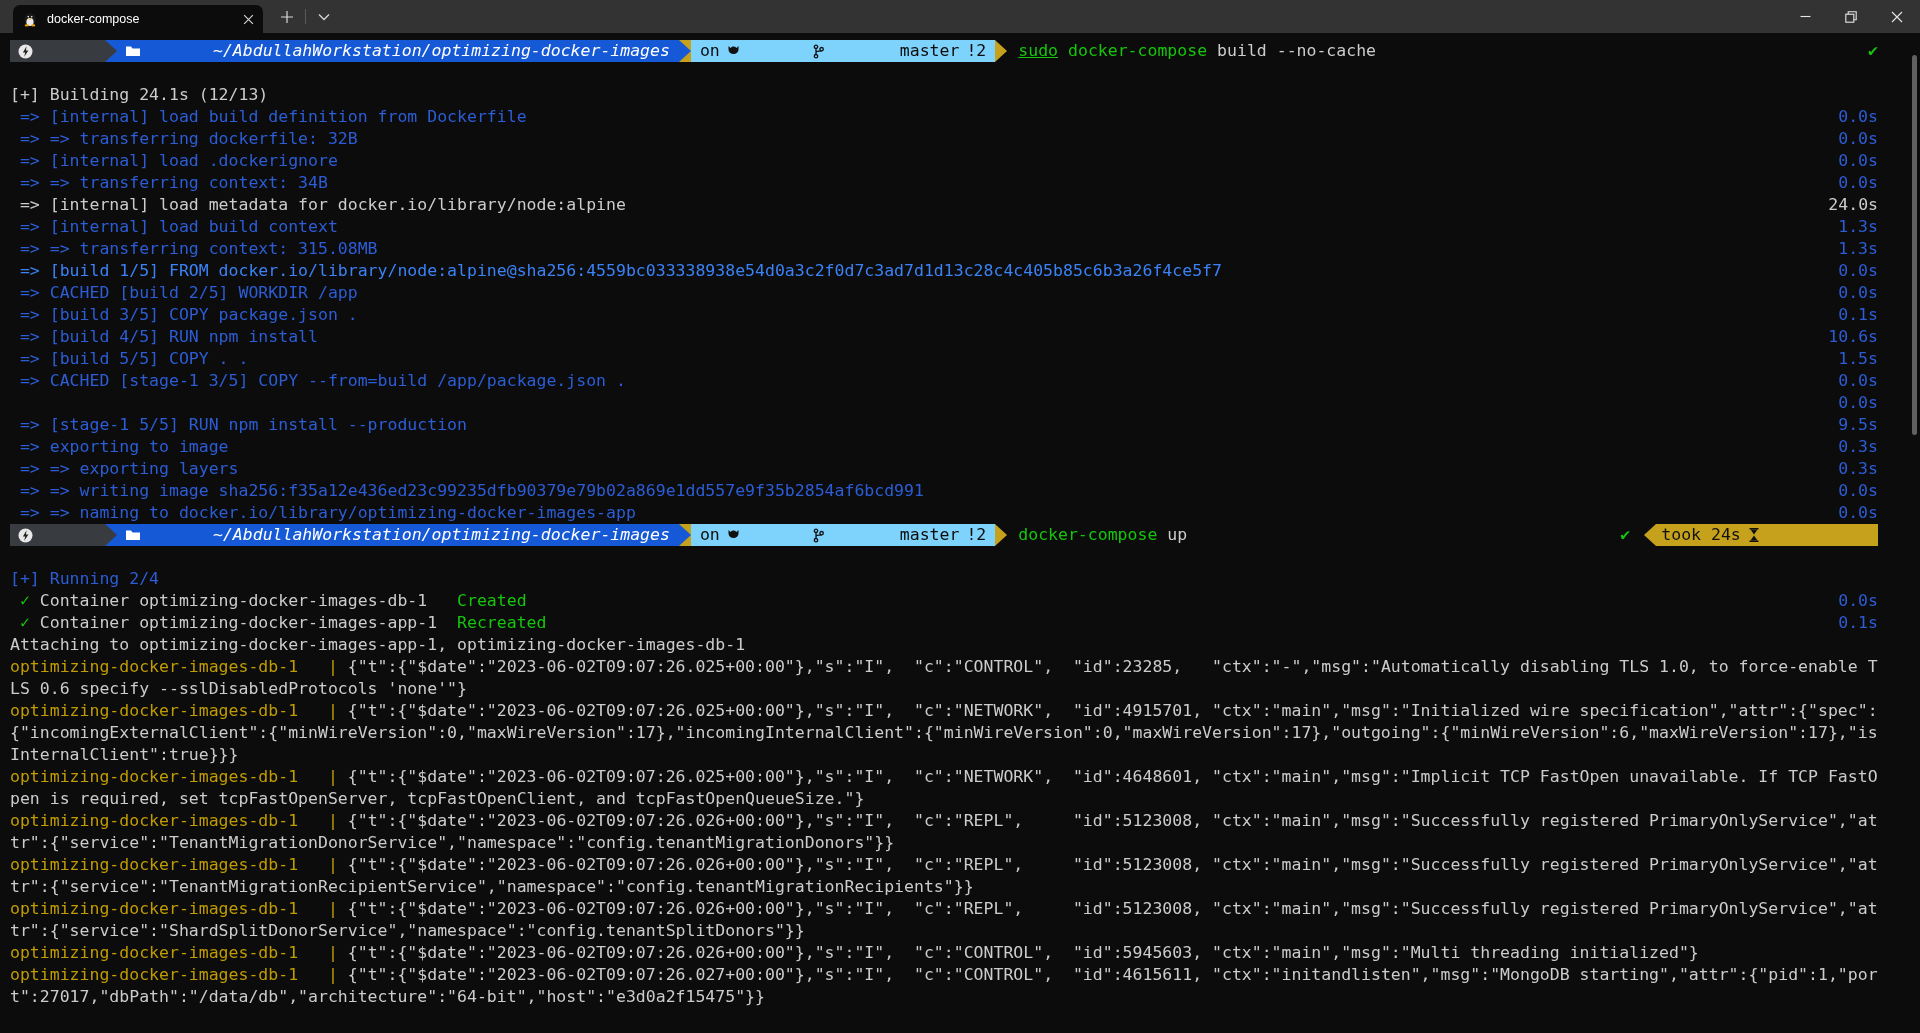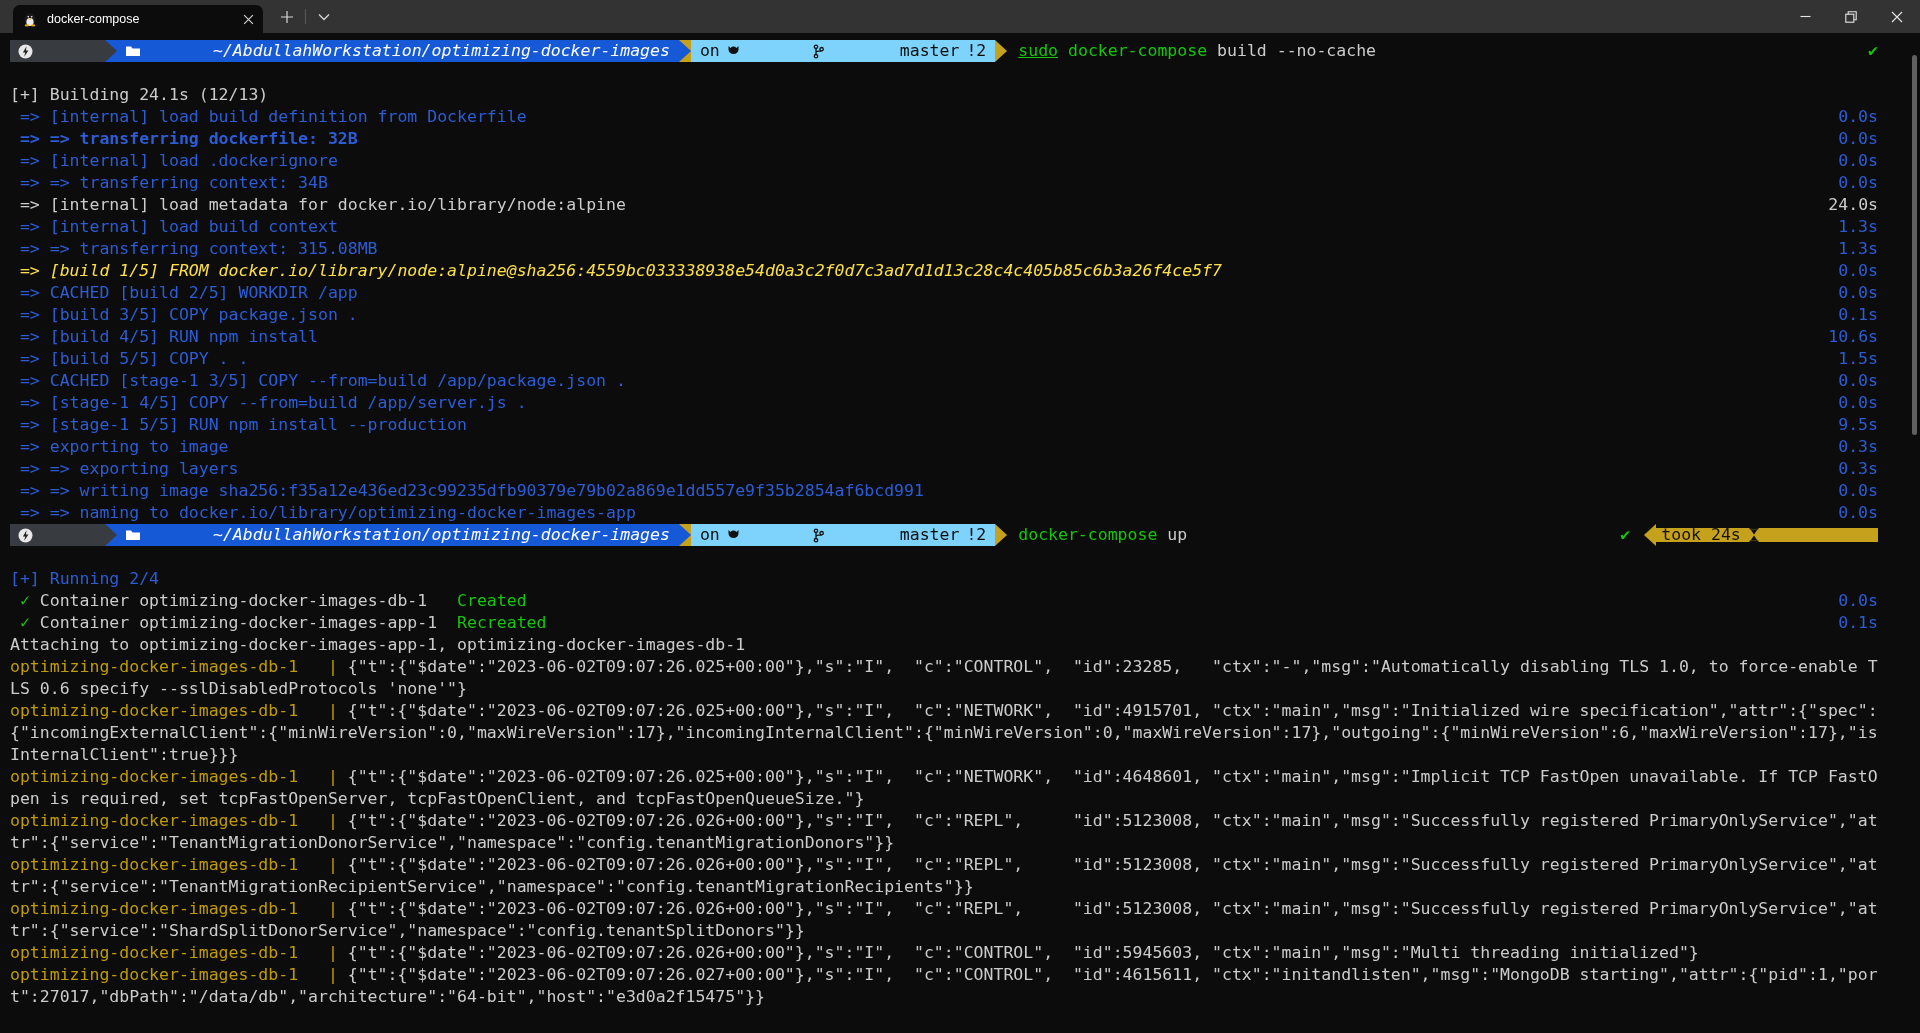--- a/index.html
+++ b/index.html
@@ -40,21 +40,21 @@
   .a3{--from:#c6a21c;--to:transparent;}
   .cmd{display:inline-flex;gap:10px;margin-left:11px;white-space:pre;}
   .c-green{color:#16c60c;}
   .c-underline{text-decoration:underline;}
   .c-white{color:#cccccc;}
   .pr{margin-left:auto;display:inline-flex;align-items:center;gap:14px;padding-right:42px;}
   .check{color:#16c60c;}
   .badge{display:inline-flex;align-items:center;height:22px;}
   .badge-arrow{width:0;height:0;border-top:11px solid transparent;border-bottom:11px solid transparent;
                border-right:12px solid #c6a21c;}
-  .badge-body{background:#c6a21c;color:#111111;height:14px;display:inline-flex;align-items:center;
+  .badge-body{background:#c6a21c;color:#111111;height:22px;display:inline-flex;align-items:center;
               padding:0 10px 0 5px;gap:8px;}
 
   .scrollthumb{position:absolute;right:3px;top:55px;width:5px;height:380px;background:#616161;border-radius:3px;}
   svg{display:block;flex:none;}
 </style>
 </head>
 <body>
 
 <div class="titlebar">
   <div class="tab">
@@ -153,33 +153,33 @@
     </span>
     <span class="pr">
       <span class="check">✔</span>
     </span>
   </div>
 
   <div>
       <div class="row"><span class="segs"></span></div>
       <div class="row"><span class="segs"><span style="color: rgb(204, 204, 204);">[+] Building 24.1s (12/13)</span></span></div>
       <div class="row"><span class="segs"><span style="color: rgb(44, 93, 214);"> =&gt; [internal] load build definition from Dockerfile</span></span><span class="time" style="color: rgb(44, 93, 214);">0.0s</span></div>
-      <div class="row"><span class="segs"><span style="color: rgb(44, 93, 214); font-weight: bold;"> =&gt; =&gt; transferring dockerfile: 32B</span></span><span class="time" style="color: rgb(44, 93, 214);">0.0s</span></div>
+      <div class="row"><span class="segs"><span style="color: rgb(44, 93, 214);"> =&gt; =&gt; transferring dockerfile: 32B</span></span><span class="time" style="color: rgb(44, 93, 214);">0.0s</span></div>
       <div class="row"><span class="segs"><span style="color: rgb(44, 93, 214);"> =&gt; [internal] load .dockerignore</span></span><span class="time" style="color: rgb(44, 93, 214);">0.0s</span></div>
       <div class="row"><span class="segs"><span style="color: rgb(44, 93, 214);"> =&gt; =&gt; transferring context: 34B</span></span><span class="time" style="color: rgb(44, 93, 214);">0.0s</span></div>
       <div class="row"><span class="segs"><span style="color: rgb(204, 204, 204);"> =&gt; [internal] load metadata for docker.io/library/node:alpine</span></span><span class="time" style="color: rgb(204, 204, 204);">24.0s</span></div>
       <div class="row"><span class="segs"><span style="color: rgb(44, 93, 214);"> =&gt; [internal] load build context</span></span><span class="time" style="color: rgb(44, 93, 214);">1.3s</span></div>
       <div class="row"><span class="segs"><span style="color: rgb(44, 93, 214);"> =&gt; =&gt; transferring context: 315.08MB</span></span><span class="time" style="color: rgb(44, 93, 214);">1.3s</span></div>
-      <div class="row"><span class="segs"><span style="color: #fde047; font-style: italic;"> =&gt; [build 1/5] FROM docker.io/library/node:alpine@sha256:4559bc033338938e54d0a3c2f0d7c3ad7d1d13c28c4c405b85c6b3a26f4ce5f7</span></span><span class="time" style="color: rgb(44, 93, 214);">0.0s</span></div>
+      <div class="row"><span class="segs"><span style="color: #3b82f6;"> =&gt; [build 1/5] FROM docker.io/library/node:alpine@sha256:4559bc033338938e54d0a3c2f0d7c3ad7d1d13c28c4c405b85c6b3a26f4ce5f7</span></span><span class="time" style="color: rgb(44, 93, 214);">0.0s</span></div>
       <div class="row"><span class="segs"><span style="color: rgb(44, 93, 214);"> =&gt; CACHED [build 2/5] WORKDIR /app</span></span><span class="time" style="color: rgb(44, 93, 214);">0.0s</span></div>
       <div class="row"><span class="segs"><span style="color: rgb(44, 93, 214); text-align: center;"> =&gt; [build 3/5] COPY package.json .</span></span><span class="time" style="color: rgb(44, 93, 214);">0.1s</span></div>
       <div class="row"><span class="segs"><span style="color: rgb(44, 93, 214);"> =&gt; [build 4/5] RUN npm install</span></span><span class="time" style="color: rgb(44, 93, 214);">10.6s</span></div>
       <div class="row"><span class="segs"><span style="color: rgb(44, 93, 214);"> =&gt; [build 5/5] COPY . .</span></span><span class="time" style="color: rgb(44, 93, 214);">1.5s</span></div>
       <div class="row"><span class="segs"><span style="color: rgb(44, 93, 214);"> =&gt; CACHED [stage-1 3/5] COPY --from=build /app/package.json .</span></span><span class="time" style="color: rgb(44, 93, 214);">0.0s</span></div>
-      <div class="row"><span class="segs"><span style="color: rgb(44, 93, 214);"> =&gt; [stage-1 4/5] COPY --from=build /app/server.js .</span></span><span class="time" style="color: rgb(44, 93, 214);">0.0s</span></div>
+      <div class="row"><span class="time" style="color: rgb(44, 93, 214);">0.0s</span></div>
       <div class="row"><span class="segs"><span style="color: rgb(44, 93, 214);"> =&gt; [stage-1 5/5] RUN npm install --production</span></span><span class="time" style="color: rgb(44, 93, 214);">9.5s</span></div>
       <div class="row"><span class="segs"><span style="color: rgb(44, 93, 214);"> =&gt; exporting to image</span></span><span class="time" style="color: rgb(44, 93, 214);">0.3s</span></div>
       <div class="row"><span class="segs"><span style="color: rgb(44, 93, 214);"> =&gt; =&gt; exporting layers</span></span><span class="time" style="color: rgb(44, 93, 214);">0.3s</span></div>
       <div class="row"><span class="segs"><span style="color: rgb(44, 93, 214);"> =&gt; =&gt; writing image sha256:f35a12e436ed23c99235dfb90379e79b02a869e1dd557e9f35b2854af6bcd991</span></span><span class="time" style="color: rgb(44, 93, 214);">0.0s</span></div>
       <div class="row"><span class="segs"><span style="color: rgb(44, 93, 214);"> =&gt; =&gt; naming to docker.io/library/optimizing-docker-images-app</span></span><span class="time" style="color: rgb(44, 93, 214);">0.0s</span></div>
     </div>
 
   <div class="row promptrow">
     <span class="seg seg-gray">
       <span>

